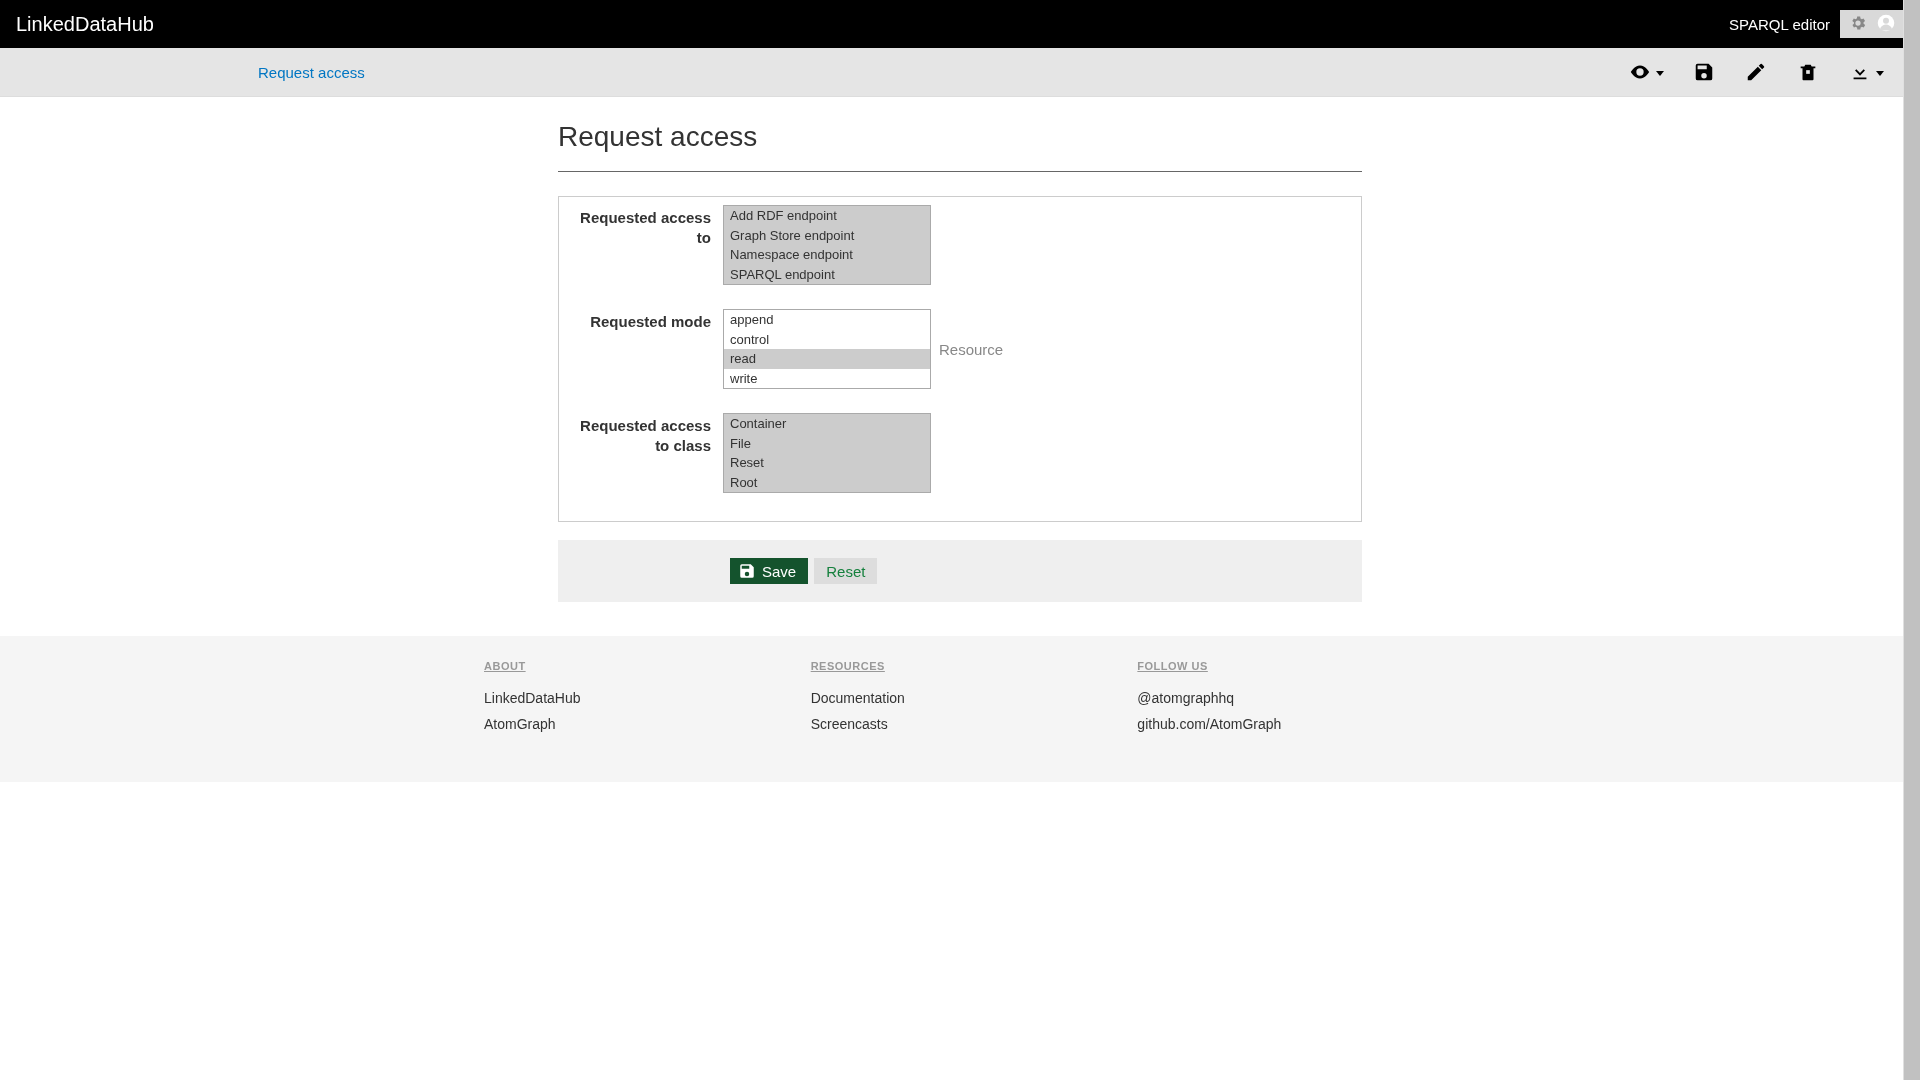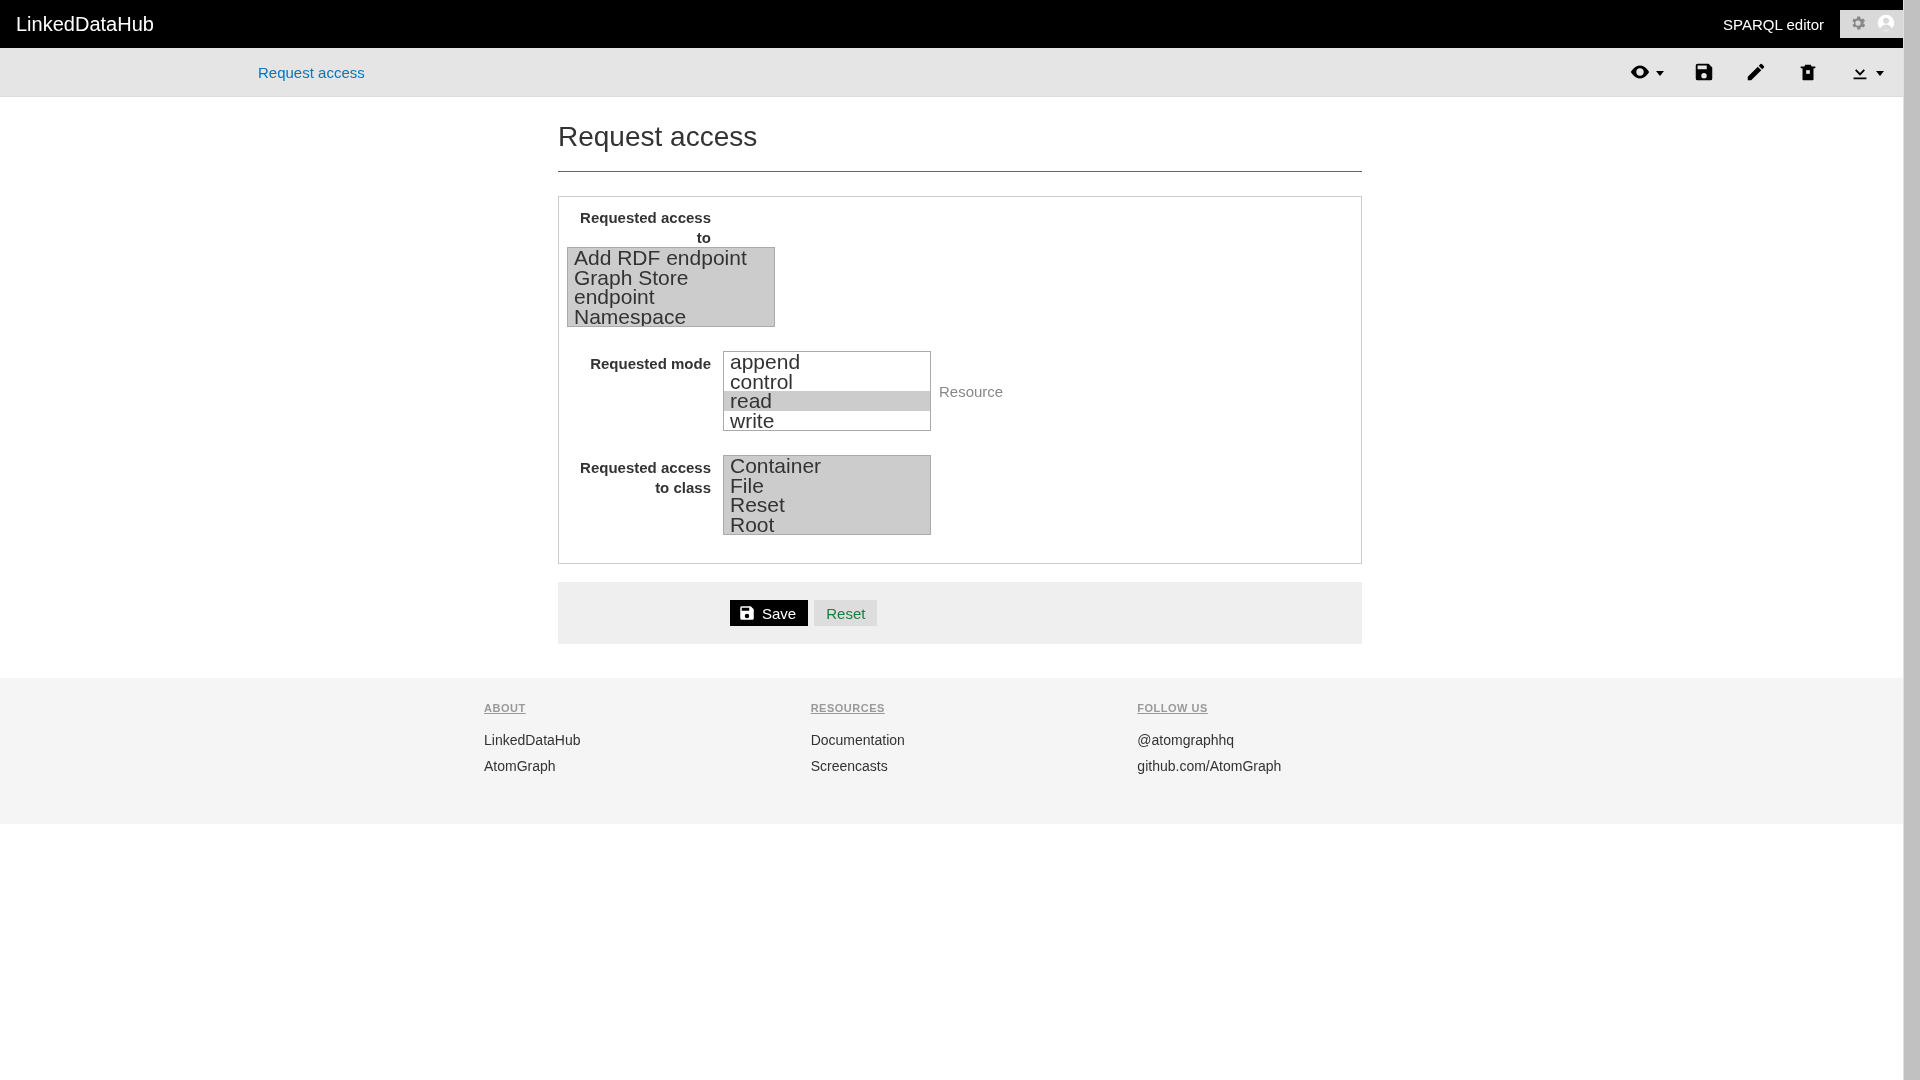--- a/index.html
+++ b/index.html
@@ -2,52 +2,52 @@
 <html><head>
 <meta charset="utf-8">
 <style>
   * { box-sizing: border-box; margin: 0; padding: 0; }
   body { font-family: "Segoe UI", "Helvetica Neue", Arial, sans-serif; font-size: 15px; color: #333; background: #fff; }
   
   
   .topbar { background: #000; height: 48px; display: flex; align-items: center; justify-content: space-between; padding: 0 16px; }
   .brand { color: #fff; font-size: 20px; font-weight: 400; }
   .topbar-right { display: flex; align-items: center; gap: 10px; }
-  .sparql-link { color: #fff; font-size: 15px; margin-right: 6px; }
+  .sparql-link { color: #fff; font-size: 15px; }
   .gear-btn { width: 64px; height: 28px; background: #d9d9d9; display: flex; align-items: center; justify-content: center; gap: 10px;}
   
   
   .subbar { background: #e5e5e5; height: 49px; display: flex; align-items: center; justify-content: space-between; padding: 0 0 0 258px; border-bottom: 1px solid #ddd;}
   .subbar .left-link { color: #0176c3; font-size: 15px; }
   .subbar-icons { display: flex; align-items: center; gap: 28px; padding-right: 36px;}
   .icon-btn { display: inline-flex; align-items: center; justify-content: center; width: 24px; height: 24px; cursor: pointer; color:#000;}
   .icon-btn svg { width: 22px; height: 22px; fill: #000; }
   .drop { display:inline-flex; align-items:center; gap:2px;}
   .caret { width:0; height:0; border-left:4px solid transparent; border-right:4px solid transparent; border-top:5px solid #000; margin-left:2px; margin-top:2px;}
 
   
   .container { width: 804px; margin: 0 auto; padding-top: 24px; }
   .page-title { font-size: 28px; font-weight: 400; color: #333; margin-bottom: 18px;}
   .page-desc { font-size: 15.5px; color: #333; margin-bottom: 24px; line-height: 1.4;}
   .hr { border: none; border-top: 1px solid #666; margin-bottom: 24px;}
   
   
   .form-box { border: 1px solid #ccc; padding-bottom: 10px; margin-bottom: 18px;}
   .form-row { display: flex; align-items: flex-start; padding: 6px 8px 18px 8px; }
-  .form-row:first-child { padding-top: 8px; flex-direction: column; }
+  .form-row:first-child { padding-top: 8px; }
   .form-label { width: 156px; text-align: right; font-weight: 700; font-size: 15px; padding-right: 12px; line-height: 1.3; padding-top: 3px;}
-  .listbox { width: 208px; height: 80px; border: 1px solid #aaa; overflow-y: scroll; background: #fff; font-size: 21px;}
+  .listbox { width: 208px; height: 80px; border: 1px solid #aaa; overflow-y: scroll; background: #fff; font-size: 13px;}
   .lb-option { padding: 0px 6px; line-height: 19.5px; cursor: pointer; user-select: none;}
   .lb-option.sel { background: #ccc; }
   .lb-option.rsel { background: #ccc; }
   .side-label { color: #888; font-size: 15px; margin-left: 8px; align-self: center;}
   
   
   .savebar { background: #efefef; padding: 18px 0 18px 172px; display: flex; gap: 6px; }
-  .btn-primary { background: #000000; color: #fff; border: none; padding: 4px 12px 4px 8px; font-size: 15px; display: inline-flex; align-items: center; gap: 6px; cursor: pointer;}
+  .btn-primary { background: #14532d; color: #fff; border: none; padding: 4px 12px 4px 8px; font-size: 15px; display: inline-flex; align-items: center; gap: 6px; cursor: pointer;}
   .btn-primary svg { width: 18px; height: 18px; fill: #fff; }
   .btn-disabled { background: #ddd; color: #15803d; border: none; padding: 4px 12px; font-size: 15px; cursor: not-allowed;}
   
   
   .footer { background: #f5f5f5; margin-top: 34px; padding: 24px 0 40px 0; }
   .footer-inner { width: 980px; margin: 0 auto; display: flex; gap: 0; }
   .fcol { flex: 1; padding-left: 14px;}
   .fh { font-size: 11px; font-weight: 700; color: #999; letter-spacing: 0.5px; margin-bottom: 18px; text-transform: uppercase; text-decoration: underline;}
   .fl { font-size: 14px; color: #333; margin-bottom: 10px; display: block; cursor: pointer;}
   

